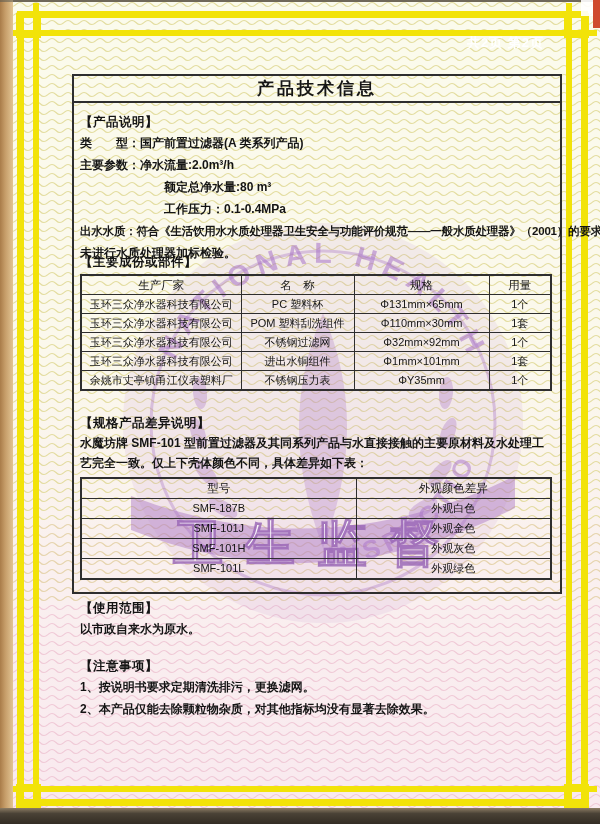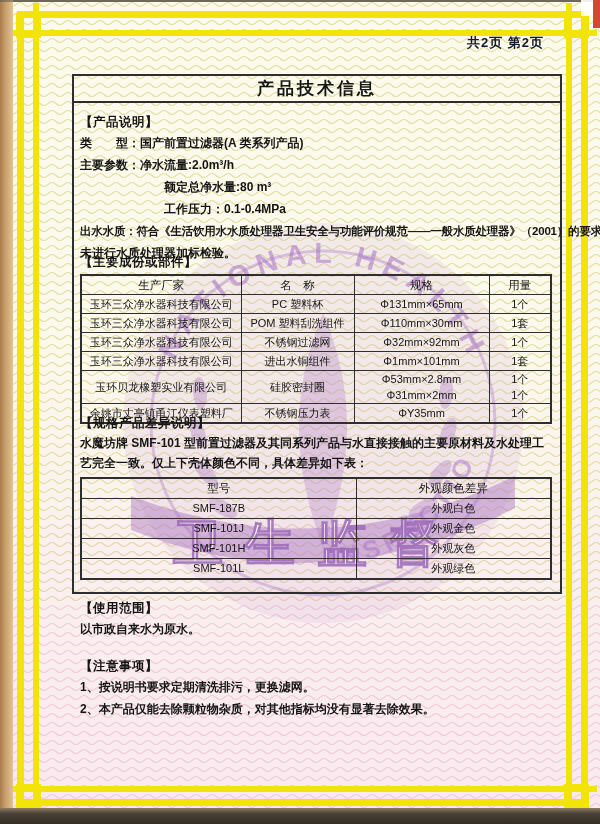--- a/index.html
+++ b/index.html
@@ -19,21 +19,21 @@
   .edge-topright-white{position:absolute;right:5px;top:0;width:14px;height:16px;background:#fff;opacity:.9;}
   
   .frame{position:absolute;pointer-events:none;}
   .frame-outer{left:17px;top:11px;right:12px;bottom:18px;border:7px solid #f2e309;}
   .frame-inner{left:33px;top:30px;right:28px;bottom:32px;border:6px solid #f2e309;}
   .stub{position:absolute;background:#f2e309;}
   .knot{position:absolute;width:15px;height:15px;border:5px solid #f2e309;background:transparent;}
   
   .watermark{position:absolute;left:103px;top:208px;pointer-events:none;}
   
-  .page-ind{position:absolute;top:34px;right:56px;font-size:13px;font-weight:bold;color:#0f172a;letter-spacing:1px;}
+  .page-ind{position:absolute;top:34px;right:56px;font-size:13px;font-weight:bold;color:#ffffff;letter-spacing:1px;}
   
   .content-box{position:absolute;left:72px;top:74px;width:490px;height:520px;border:2px solid #2e2e2e;box-sizing:border-box;}
   .title-bar{position:absolute;left:0;top:0;width:100%;height:27px;border-bottom:2px solid #2e2e2e;box-sizing:border-box;
     text-align:center;font-size:17px;font-weight:bold;color:#161616;letter-spacing:3px;line-height:26px;}
   .sec{position:absolute;left:6px;right:6px;color:#141414;font-weight:bold;}
   .sec-heading{font-size:12.5px;line-height:20px;letter-spacing:.5px;}
   .line{font-size:12px;line-height:22px;white-space:nowrap;}
   .line.indent{margin-left:84px;}
   .line.tight{font-size:11.5px;letter-spacing:-0.2px;}
   table{border-collapse:collapse;table-layout:fixed;margin-top:2px;}
@@ -163,32 +163,20 @@
           <td>不锈钢过滤网</td>
           <td>Φ32mm×92mm</td>
           <td>1个</td>
         </tr>
         <tr>
           <td>玉环三众净水器科技有限公司</td>
           <td>进出水铜组件</td>
           <td>Φ1mm×101mm</td>
           <td>1套</td>
         </tr>
-        <tr class="dbl">
-          <td>玉环贝龙橡塑实业有限公司</td>
-          <td>硅胶密封圈</td>
-          <td class="cell-two-line">
-            <div>Φ53mm×2.8mm</div>
-            <div>Φ31mm×2mm</div>
-          </td>
-          <td class="cell-two-line">
-            <div>1个</div>
-            <div>1个</div>
-          </td>
-        </tr>
         <tr>
           <td>余姚市丈亭镇甬江仪表塑料厂</td>
           <td>不锈钢压力表</td>
           <td>ΦY35mm</td>
           <td>1个</td>
         </tr>
       </tbody>
         </table>
     </div>
 

